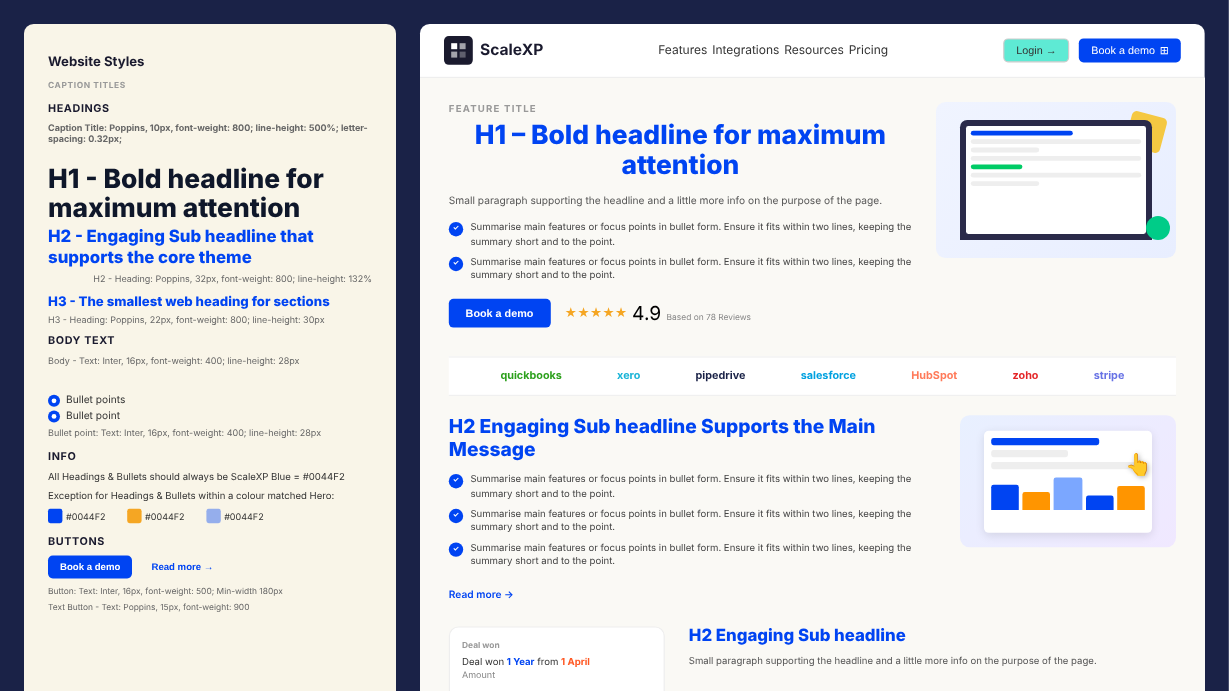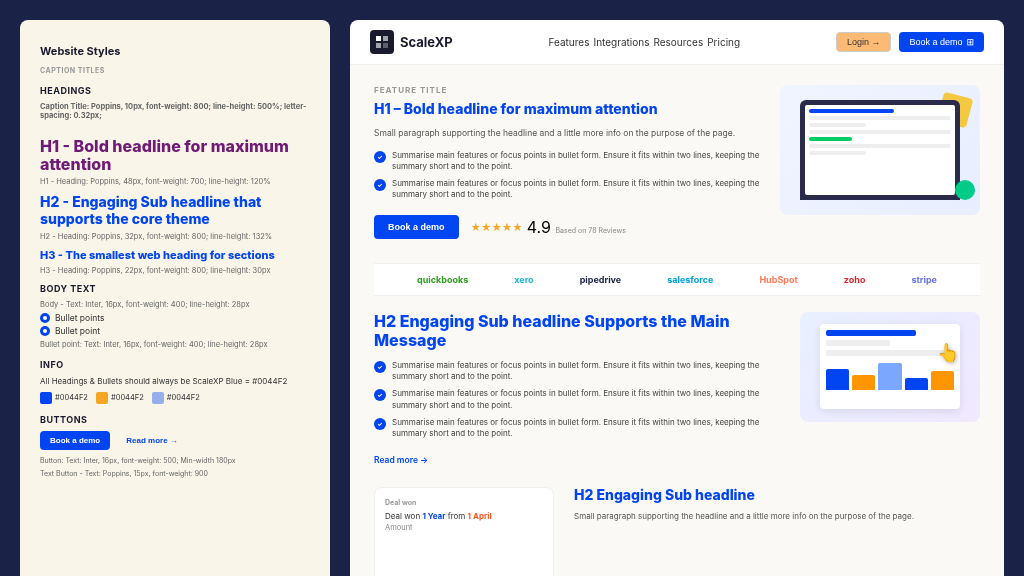--- a/index.html
+++ b/index.html
@@ -45,42 +45,43 @@
       margin-bottom: 6px;
       margin-top: 10px;
     }
     .caption-meta {
       font-size: 7.5px;
       color: #666;
       margin-bottom: 18px;
       font-weight: bold;
     }
     .h1-style {
-      font-size: 16px;
+      font-size: 22px;
       font-weight: 800;
-      color: #701a75;
+      color: #0f172a;
       line-height: 1.1;
       margin-bottom: 4px;
     }
     .h1-meta {
       font-size: 7.5px;
       color: #666;
       margin-bottom: 8px;
     }
     .h2-style {
       font-size: 14px;
       font-weight: 800;
       color: #0044f2;
       line-height: 1.2;
       margin-bottom: 4px;
     }
     .h2-meta {
       font-size: 7.5px;
       color: #666;
       margin-bottom: 8px;
+      text-align: right;
     }
     .h3-style {
       font-size: 11px;
       font-weight: 800;
       color: #0044f2;
       line-height: 1.2;
       margin-bottom: 4px;
     }
     .h3-meta {
       font-size: 7.5px;
@@ -89,21 +90,21 @@
     }
     .body-text-sample {
       font-size: 7.5px;
       color: #333;
       line-height: 1.5;
       margin-bottom: 4px;
     }
     .body-meta {
       font-size: 7.5px;
       color: #666;
-      margin-bottom: 4px;
+      margin-bottom: 24px;
     }
     .bullet-item {
       display: flex;
       align-items: center;
       gap: 5px;
       margin-bottom: 3px;
       font-size: 8.5px;
       color: #333;
     }
     .bullet-dot {
@@ -132,21 +133,21 @@
     .info-section {
       margin-top: 6px;
     }
     .info-text {
       font-size: 8px;
       color: #333;
       margin-bottom: 6px;
     }
     .color-swatches {
       display: flex;
-      gap: 8px;
+      gap: 18px;
       margin-bottom: 8px;
     }
     .color-swatch {
       display: flex;
       align-items: center;
       gap: 3px;
       font-size: 7.5px;
       color: #333;
     }
     .swatch-box {
@@ -236,21 +237,21 @@
       display: flex;
       gap: 8px;
       align-items: center;
     }
     .nav-login {
       border: 1px solid #ccc;
       border-radius: 4px;
       padding: 4px 10px;
       font-size: 9px;
       cursor: pointer;
-      background: #fdba74;
+      background: #5eead4;
       color: #333;
       display: flex;
       align-items: center;
       gap: 4px;
     }
     .nav-demo {
       background: #0044f2;
       color: white;
       border: none;
       border-radius: 4px;
@@ -282,25 +283,26 @@
     }
     .feature-tag {
       font-size: 8px;
       font-weight: 700;
       color: #999;
       text-transform: uppercase;
       letter-spacing: 1px;
       margin-bottom: 6px;
     }
     .hero-h1 {
-      font-size: 14px;
+      font-size: 22px;
       font-weight: 800;
       color: #0044f2;
       line-height: 1.15;
       margin-bottom: 10px;
+      text-align: center;
     }
     .hero-p {
       font-size: 8.5px;
       color: #555;
       line-height: 1.5;
       margin-bottom: 10px;
     }
     .hero-bullets {
       margin-bottom: 14px;
     }
@@ -597,21 +599,20 @@
 
   <div class="left-panel">
     <div class="section-title">Website Styles</div>
 
     <div class="subsection-title" style="font-size:7px; color:#999; margin-top:4px;">CAPTION TITLES</div>
 
     <div class="subsection-title">Headings</div>
     <div class="caption-meta">Caption Title: Poppins, 10px, font-weight: 800; line-height: 500%; letter-spacing: 0.32px;</div>
 
     <div class="h1-style">H1 - Bold headline for maximum attention</div>
-    <div class="h1-meta">H1 - Heading: Poppins, 48px, font-weight: 700; line-height: 120%</div>
 
     <div class="h2-style">H2 - Engaging Sub headline that supports the core theme</div>
     <div class="h2-meta">H2 - Heading: Poppins, 32px, font-weight: 800; line-height: 132%</div>
 
     <div class="h3-style">H3 - The smallest web heading for sections</div>
     <div class="h3-meta">H3 - Heading: Poppins, 22px, font-weight: 800; line-height: 30px</div>
 
     <div class="subsection-title" style="margin-top:8px;">Body Text</div>
     <div class="body-meta">Body - Text: Inter, 16px, font-weight: 400; line-height: 28px</div>
 
@@ -621,20 +622,21 @@
     </div>
     <div class="bullet-item">
       <div class="bullet-dot"></div>
       <span>Bullet point</span>
     </div>
     <div class="bullet-meta">Bullet point: Text: Inter, 16px, font-weight: 400; line-height: 28px</div>
 
     <div class="info-section">
       <div class="subsection-title">Info</div>
       <div class="info-text">All Headings &amp; Bullets should always be ScaleXP Blue = #0044F2</div>
+      <div class="info-text">Exception for Headings &amp; Bullets within a colour matched Hero:</div>
       <div class="color-swatches">
         <div class="color-swatch">
           <div class="swatch-box" style="background:#0044F2;"></div>
           <span>#0044F2</span>
         </div>
         <div class="color-swatch">
           <div class="swatch-box" style="background:#f5a623;"></div>
           <span>#0044F2</span>
         </div>
         <div class="color-swatch">

